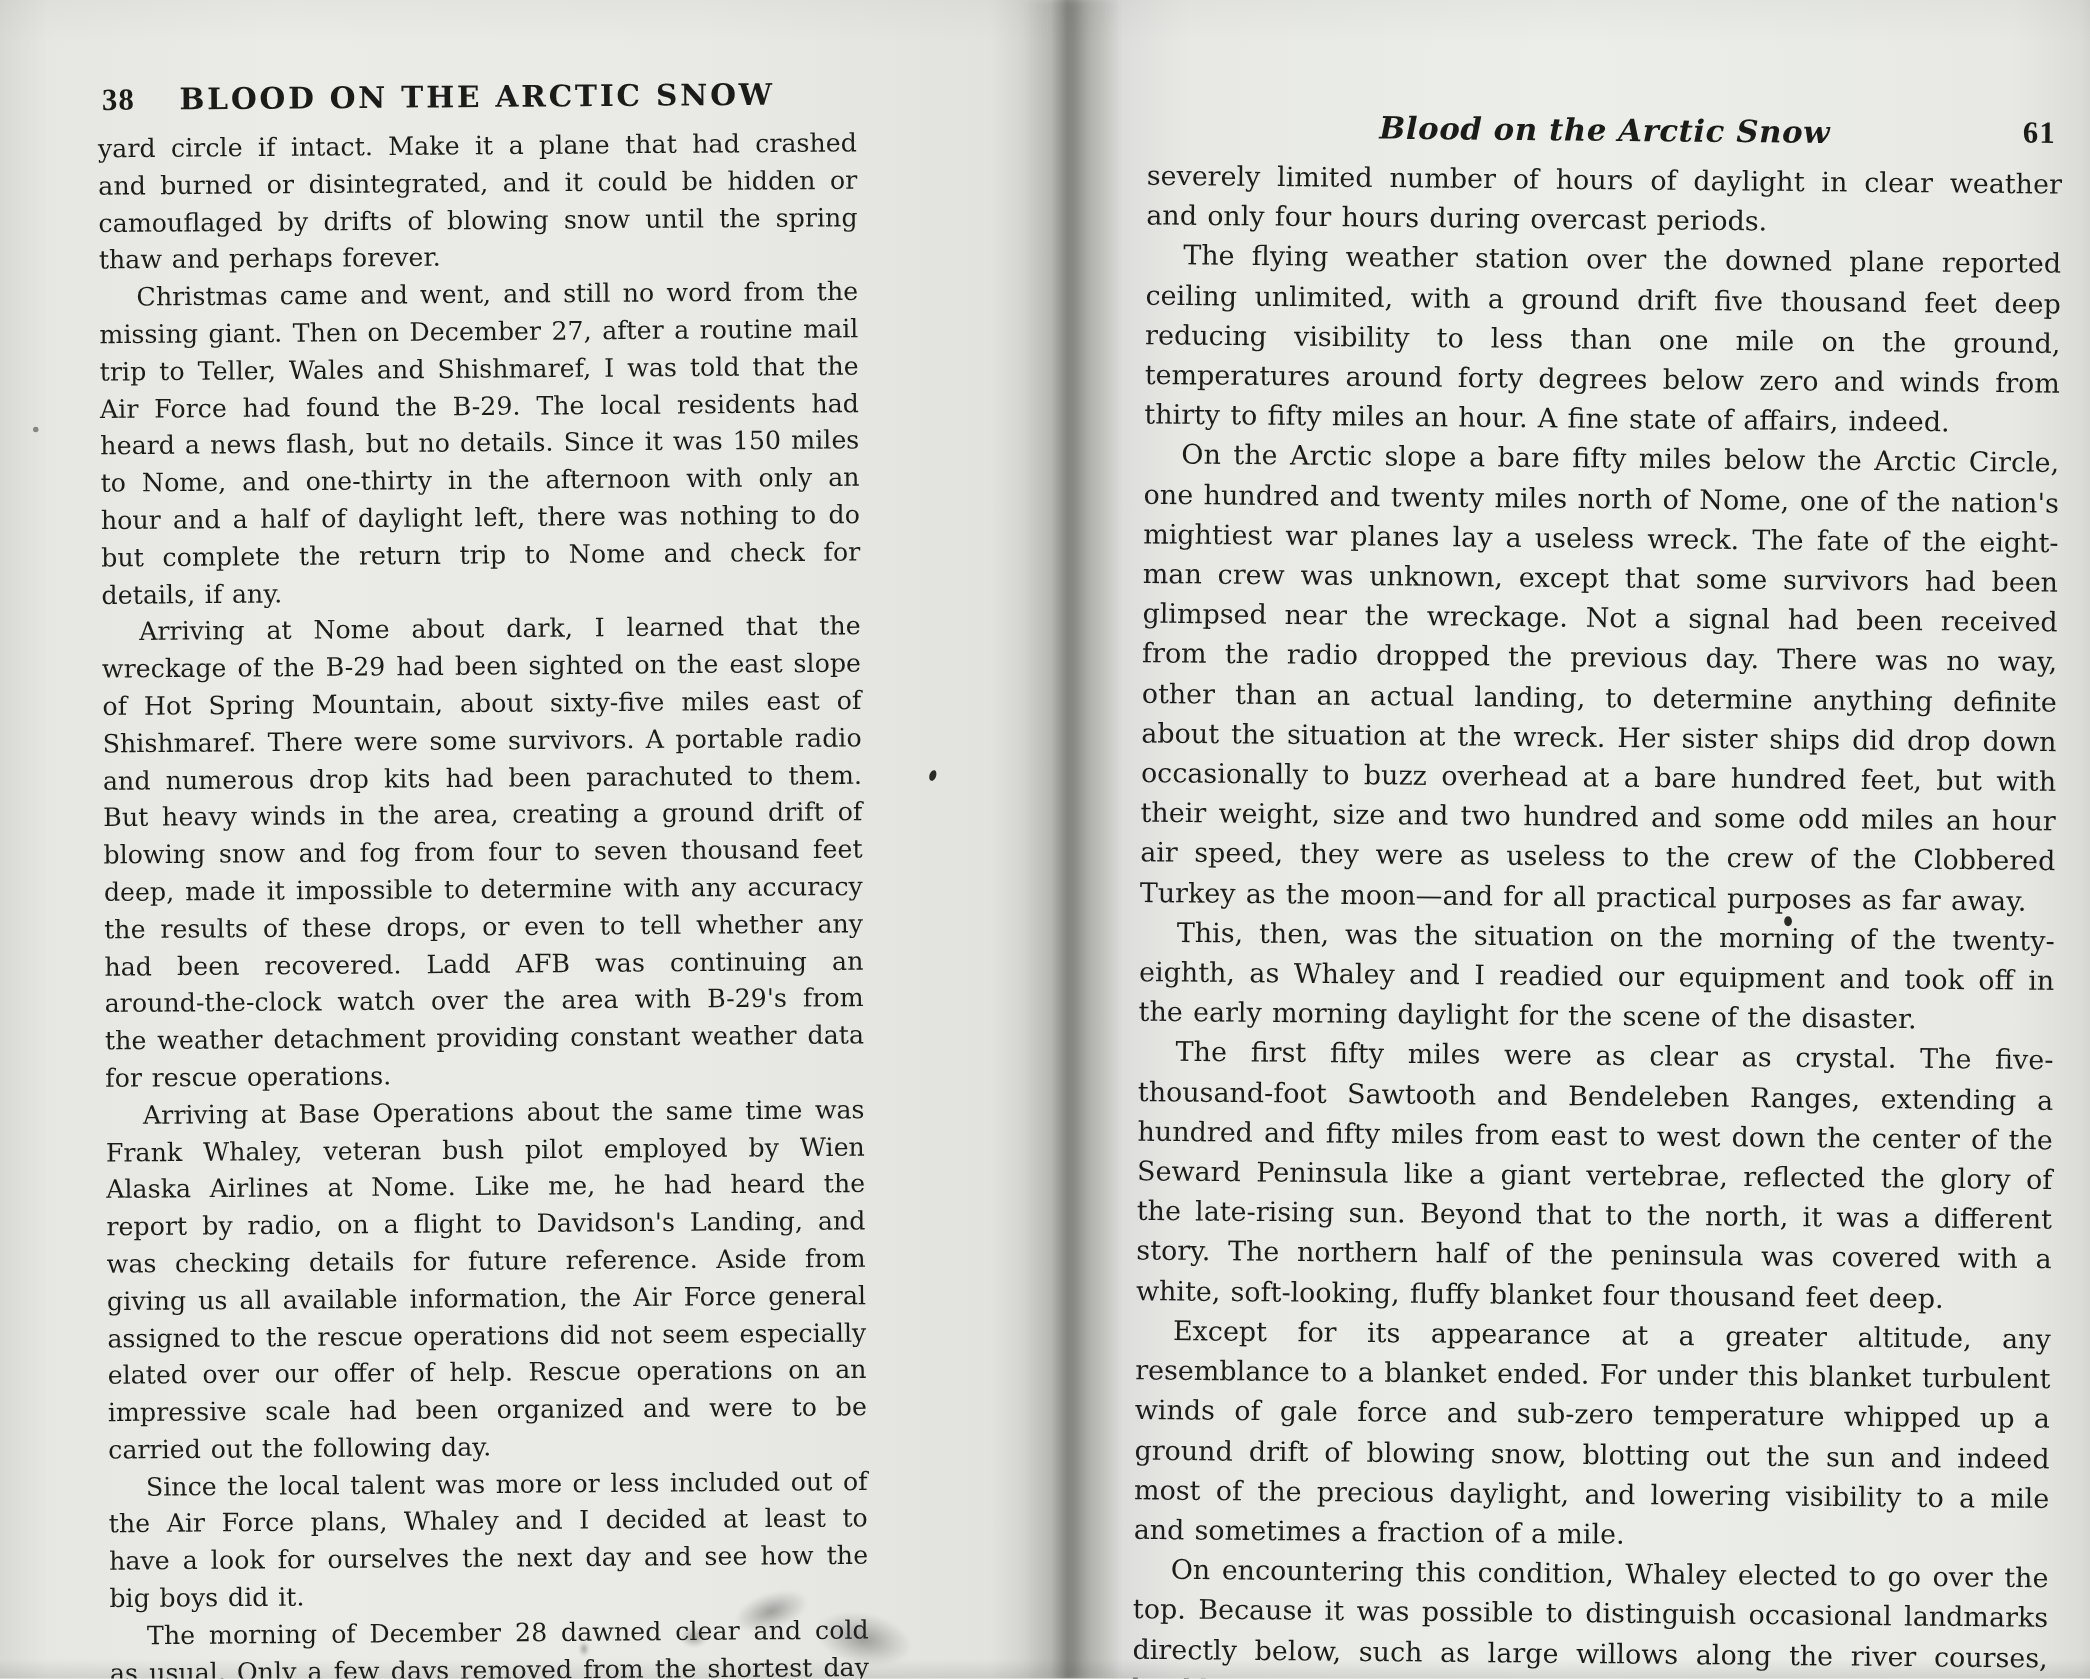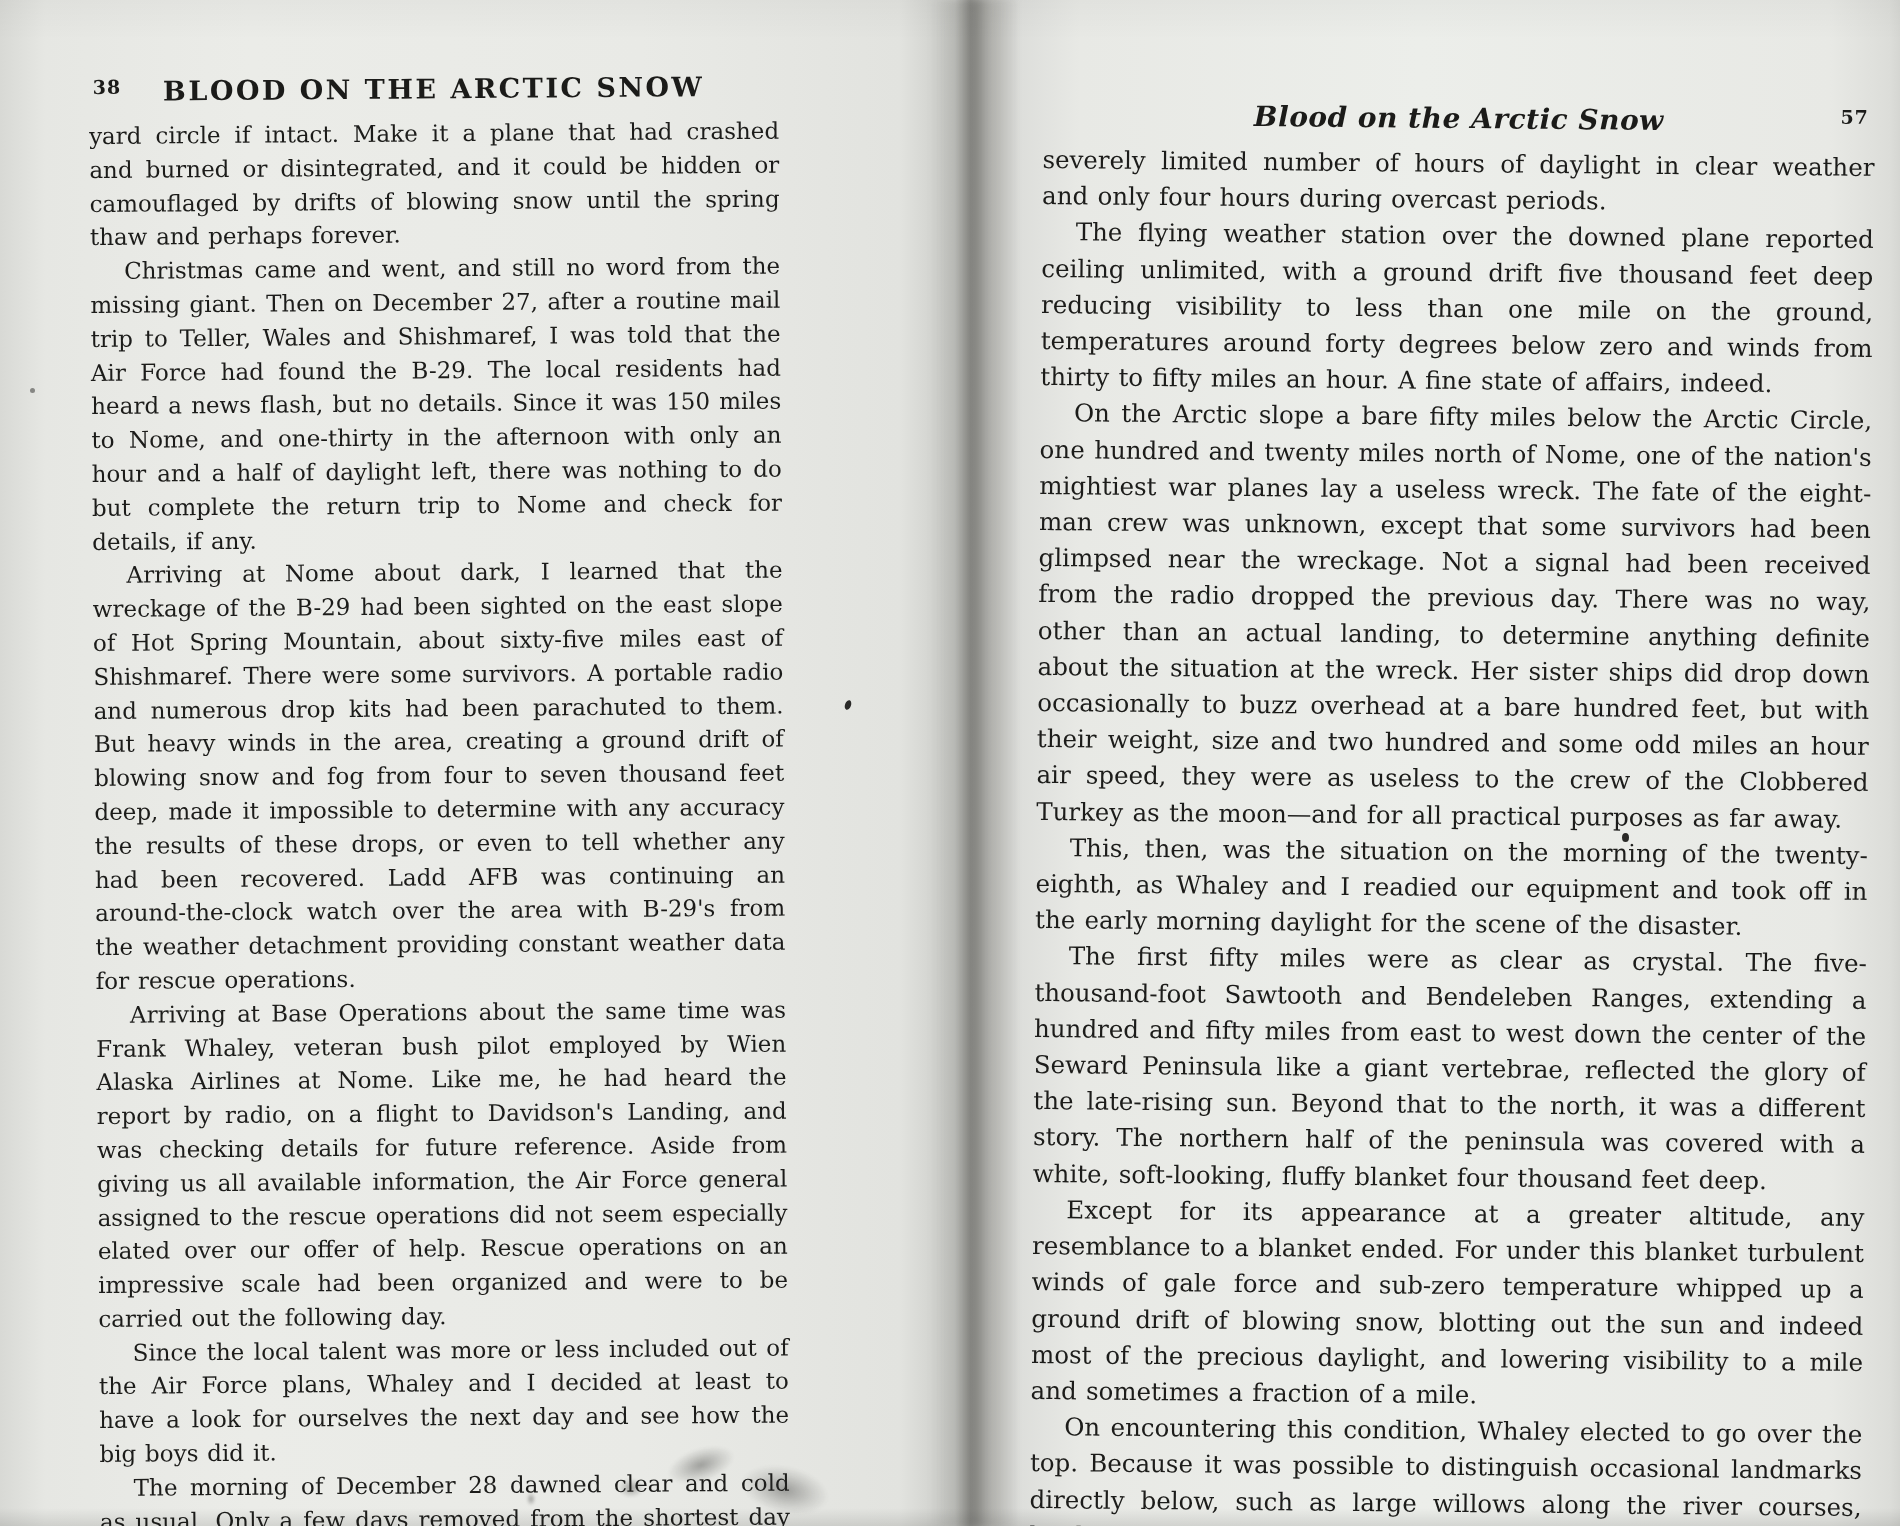--- a/index.html
+++ b/index.html
@@ -73,23 +73,24 @@
   .page-header {
     position: relative;
     height: 40px;
   }
   .page-left .page-header { margin-top: 76px; }
   .page-right .page-header { margin-top: 98px; }
 
   .pagenum {
     position: absolute;
     top: 0;
-    font-size: 19px;
+    font-size: 28px;
     font-weight: 700;
     letter-spacing: 1px;
+    font-family: Liberation Serif, serif;
   }
   .pagenum-left { left: 4px; }
   .pagenum-right { right: 6px; }
 
   .running-head {
     display: block;
     text-align: center;
     font-weight: 700;
   }
   .running-head.caps {
@@ -159,21 +160,21 @@
         <p class="para indent">Arriving at Nome about dark, I learned that the wreckage of the B-29 had been sighted on the east slope of Hot Spring Mountain, about sixty-five miles east of Shishmaref. There were some survivors. A portable radio and numerous drop kits had been parachuted to them. But heavy winds in the area, creating a ground drift of blowing snow and fog from four to seven thousand feet deep, made it impossible to determine with any accuracy the results of these drops, or even to tell whether any had been recovered. Ladd AFB was continuing an around-the-clock watch over the area with B-29's from the weather detachment providing constant weather data for rescue operations.</p>
         <p class="para indent">Arriving at Base Operations about the same time was Frank Whaley, veteran bush pilot employed by Wien Alaska Airlines at Nome. Like me, he had heard the report by radio, on a flight to Davidson's Landing, and was checking details for future reference. Aside from giving us all available information, the Air Force general assigned to the rescue operations did not seem especially elated over our offer of help. Rescue operations on an impressive scale had been organized and were to be carried out the following day.</p>
         <p class="para indent">Since the local talent was more or less included out of the Air Force plans, Whaley and I decided at least to have a look for ourselves the next day and see how the big boys did it.</p>
         <p class="para indent">The morning of December 28 dawned clear and cold as usual. Only a few days removed from the shortest day of the year, the sun peeked over the ice-strewn Bering Sea about ten in the morning and dropped out of sight by two in the afternoon, giving a</p>
       </div>
   </div>
 
   <div class="page page-right">
     <div class="page-header">
       <span class="running-head ital">Blood on the Arctic Snow</span>
-      <span class="pagenum pagenum-right">57</span>
+      <span class="pagenum pagenum-right">61</span>
     </div>
     <div class="page-body">
         <p class="para">severely limited number of hours of daylight in clear weather and only four hours during overcast periods.</p>
         <p class="para indent">The flying weather station over the downed plane reported ceiling unlimited, with a ground drift five thousand feet deep reducing visibility to less than one mile on the ground, temperatures around forty degrees below zero and winds from thirty to fifty miles an hour. A fine state of affairs, indeed.</p>
         <p class="para indent">On the Arctic slope a bare fifty miles below the Arctic Circle, one hundred and twenty miles north of Nome, one of the nation's mightiest war planes lay a useless wreck. The fate of the eight-man crew was unknown, except that some survivors had been glimpsed near the wreckage. Not a signal had been received from the radio dropped the previous day. There was no way, other than an actual landing, to determine anything definite about the situation at the wreck. Her sister ships did drop down occasionally to buzz overhead at a bare hundred feet, but with their weight, size and two hundred and some odd miles an hour air speed, they were as useless to the crew of the Clobbered Turkey as the moon—and for all practical purposes as far away.</p>
         <p class="para indent">This, then, was the situation on the morning of the twenty-eighth, as Whaley and I readied our equipment and took off in the early morning daylight for the scene of the disaster.</p>
         <p class="para indent">The first fifty miles were as clear as crystal. The five-thousand-foot Sawtooth and Bendeleben Ranges, extending a hundred and fifty miles from east to west down the center of the Seward Peninsula like a giant vertebrae, reflected the glory of the late-rising sun. Beyond that to the north, it was a different story. The northern half of the peninsula was covered with a white, soft-looking, fluffy blanket four thousand feet deep.</p>
         <p class="para indent">Except for its appearance at a greater altitude, any resemblance to a blanket ended. For under this blanket turbulent winds of gale force and sub-zero temperature whipped up a ground drift of blowing snow, blotting out the sun and indeed most of the precious daylight, and lowering visibility to a mile and sometimes a fraction of a mile.</p>
         <p class="para indent">On encountering this condition, Whaley elected to go over the top. Because it was possible to distinguish occasional landmarks directly below, such as large willows along the river courses, bould-</p>
       </div>

